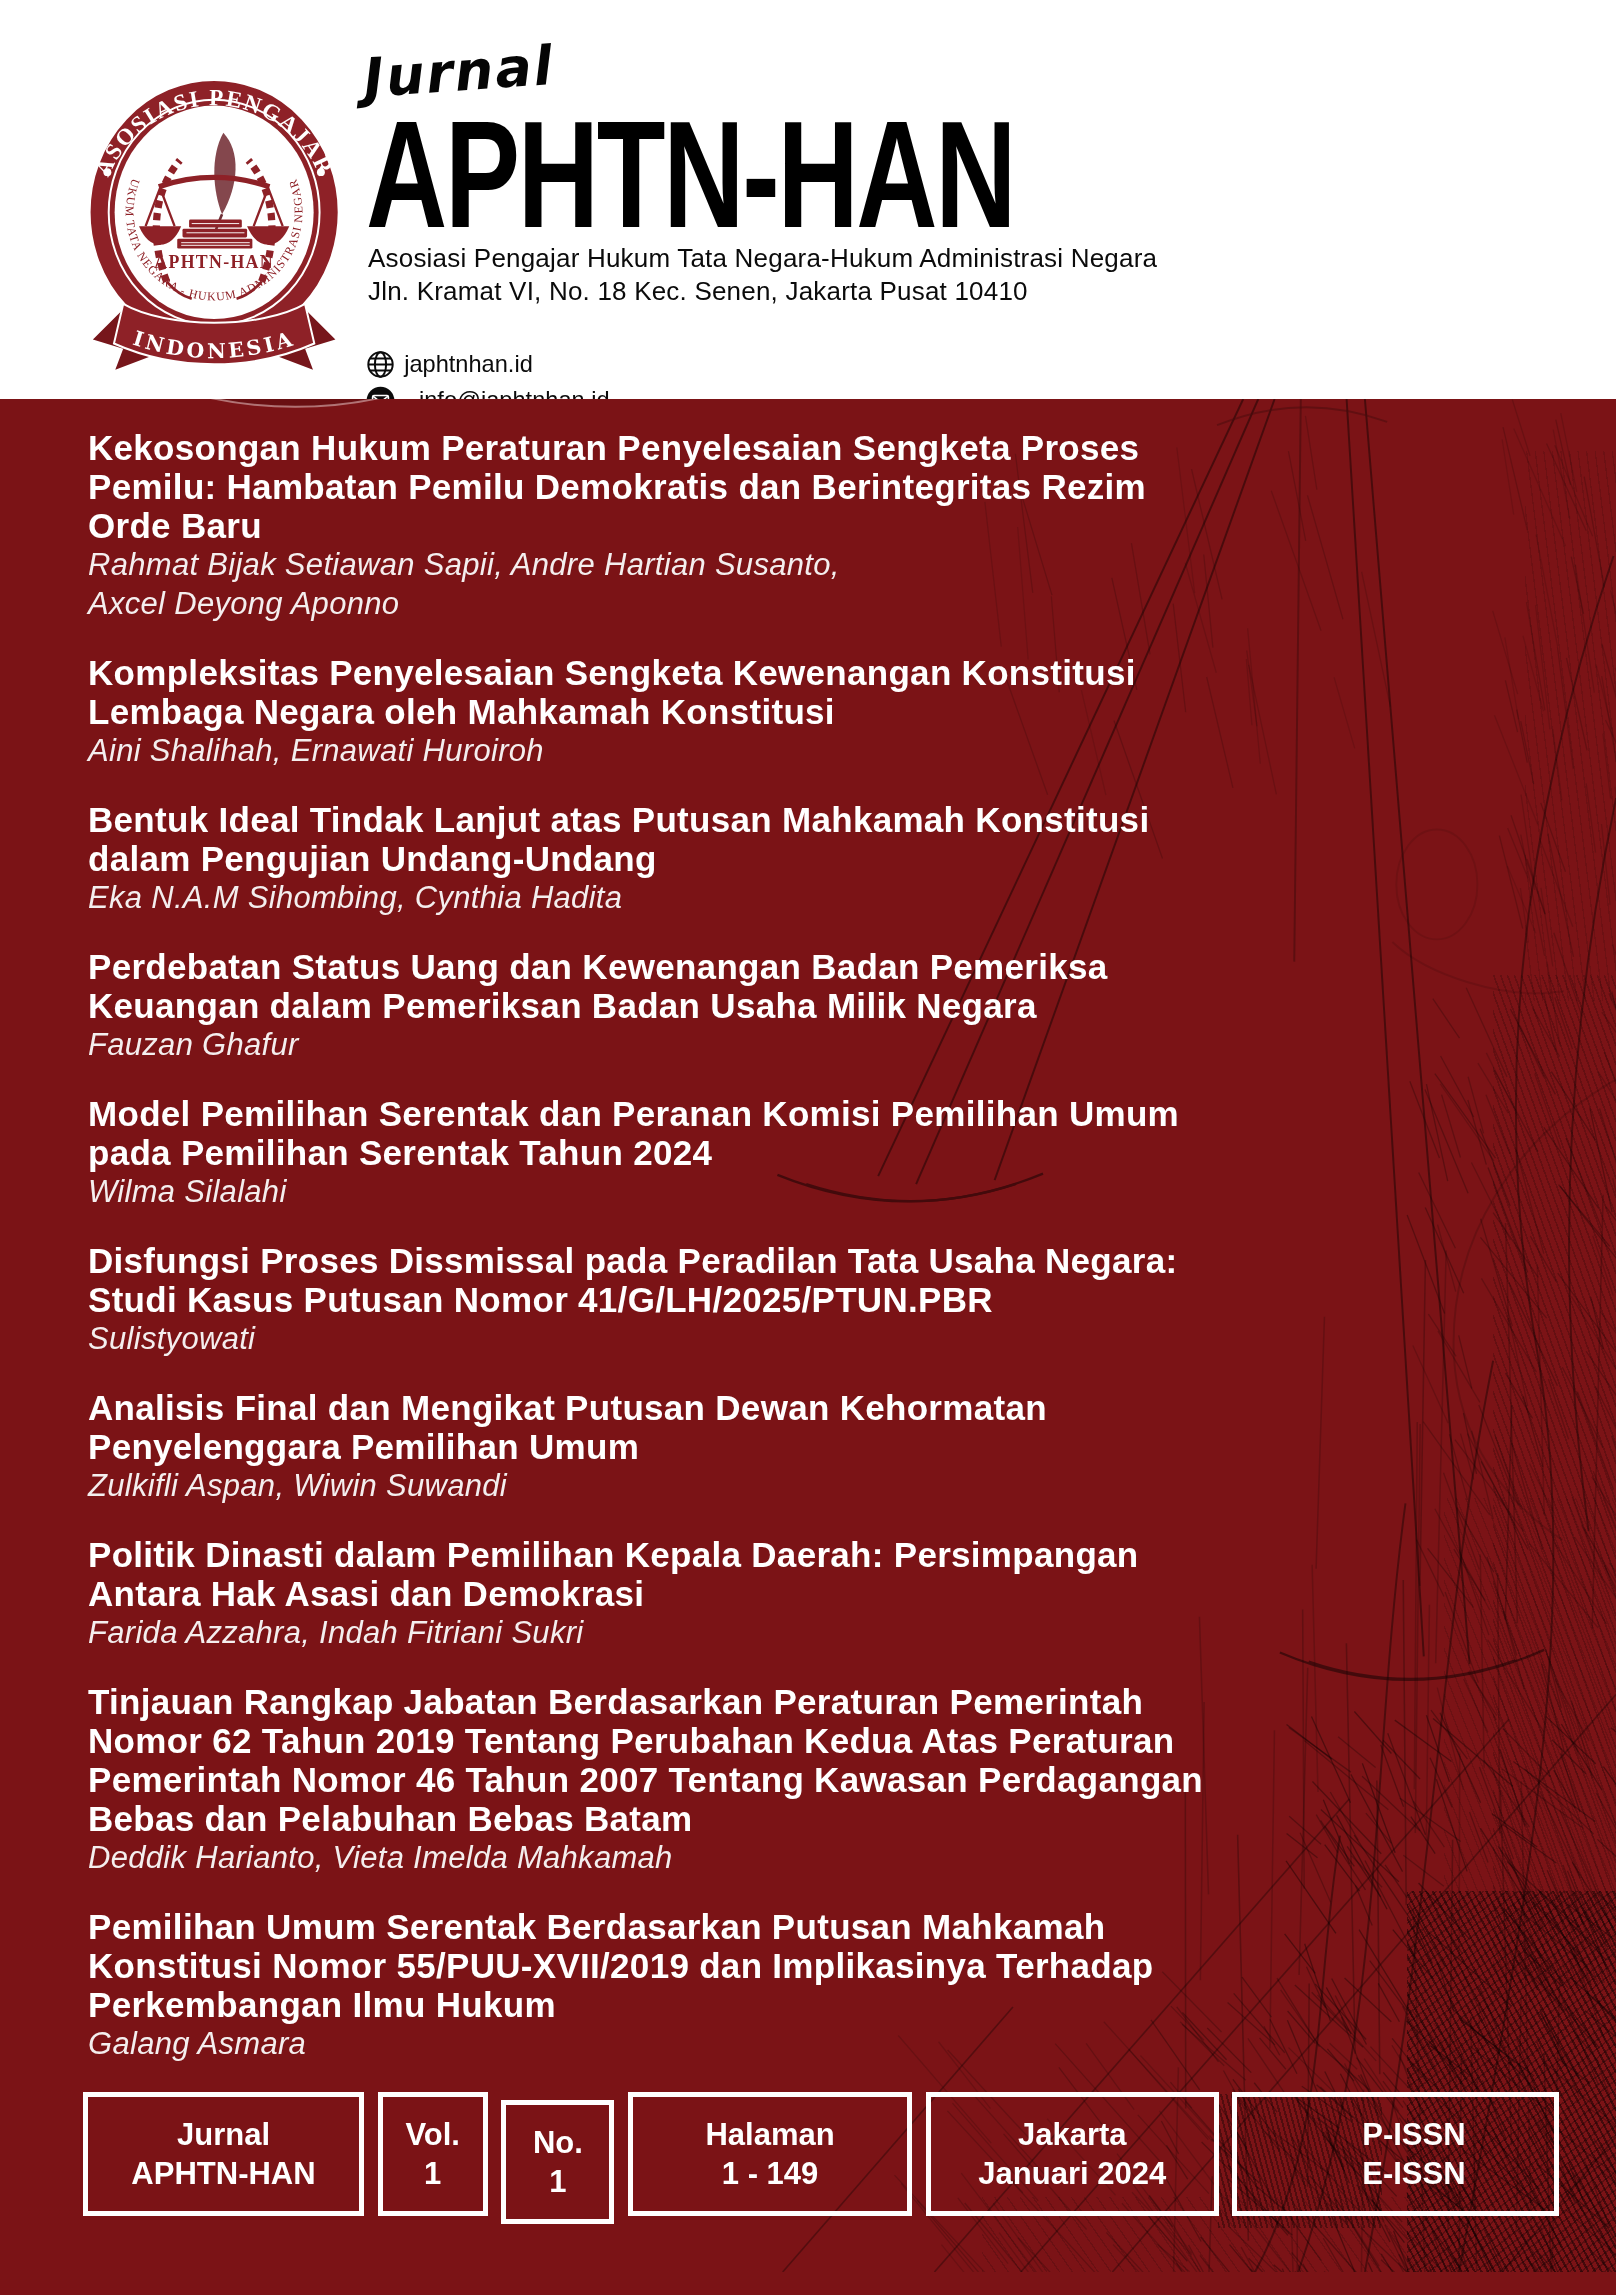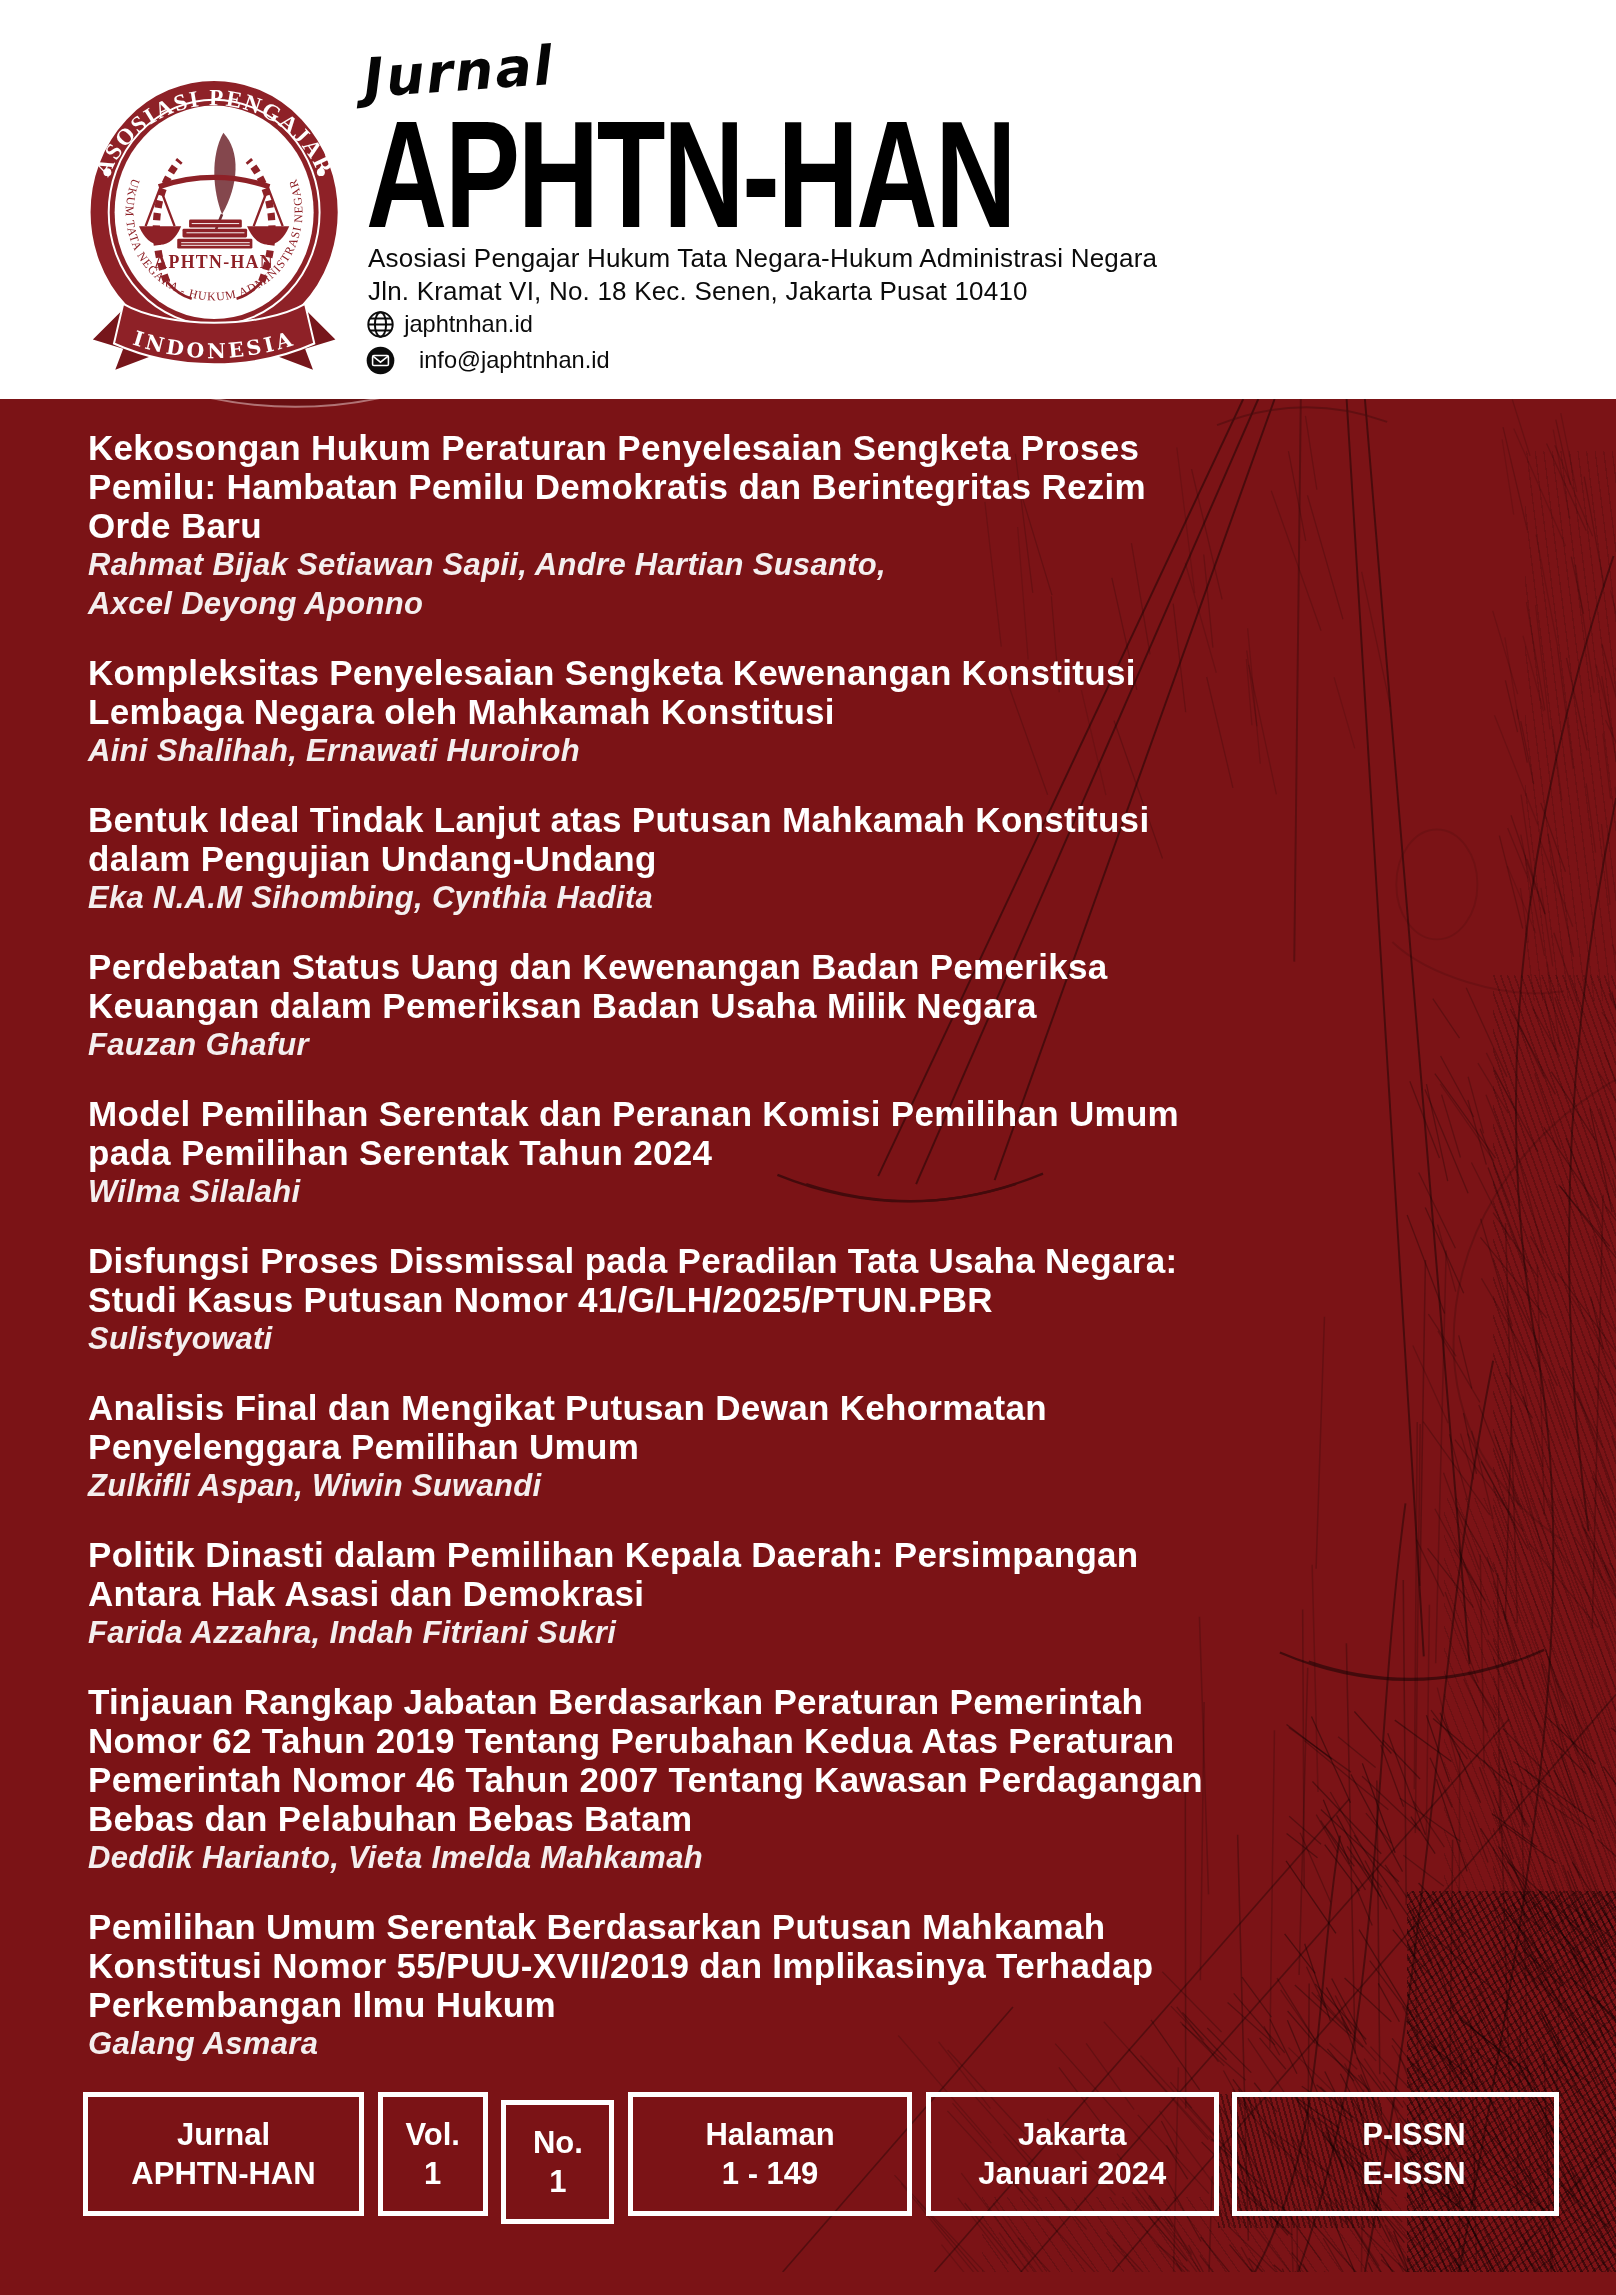--- a/index.html
+++ b/index.html
@@ -9,34 +9,34 @@
   
   .logo{position:absolute;left:82px;top:72px;width:288px;height:315px;}
   .script-title{position:absolute;left:366px;top:47px;font-family:"DejaVu Sans",sans-serif;
         font-style:italic;font-weight:bold;font-size:54px;color:#050505;letter-spacing:2px;
         transform:rotate(-4deg);transform-origin:left bottom;}
   .main-title{position:absolute;left:366px;top:98px;margin:0;font-weight:bold;font-size:152px;
         line-height:1;letter-spacing:-0.02em;color:#000;transform:scaleX(0.74);transform-origin:left top;
         white-space:nowrap;}
   .assoc{position:absolute;left:368px;top:242px;font-size:26px;line-height:33px;color:#0b0b0b;letter-spacing:0.2px;}
   .addr{position:absolute;left:368px;top:275px;font-size:26px;line-height:33px;color:#0b0b0b;letter-spacing:0.2px;}
-  .contact{position:absolute;left:366px;display:flex;align-items:center;gap:9.2px;font-size:23.6px;color:#0b0b0b;}
+  .contact{position:absolute;left:366px;display:flex;align-items:center;gap:9.2px;font-size:23.6px;color:#0b0b0b;margin-top:40px;}
   .contact.web{top:310px;}
   .contact.mail{top:346px;gap:24px;}
   .cicon{width:29px;height:29px;flex:0 0 auto;}
 
   
   .band{position:absolute;left:0;top:399px;width:1617px;height:2088px;background:#7b1316;overflow:hidden;}
   .sketch{position:absolute;left:0;top:0;width:1617px;height:1873px;pointer-events:none;}
 
   .articles{position:absolute;left:88px;top:29px;width:1243px;}
   .article{margin:0 0 30px 0;}
   .article-title{font-size:35px;font-weight:bold;color:#ffffff;line-height:39px;
         letter-spacing:0.3px;white-space:pre-line;}
-  .article-authors{font-size:31px;font-style:italic;font-weight:700;color:#f4eeee;
+  .article-authors{font-size:31px;font-style:italic;font-weight:400;color:#f4eeee;
         line-height:39px;letter-spacing:0.3px;white-space:pre-line;}
 
   .boxes{position:absolute;left:83px;top:1693px;display:flex;gap:13.7px;}
   .fbox{box-sizing:border-box;height:124px;border:5.2px solid #ffffff;display:flex;align-items:center;
         justify-content:center;text-align:center;color:#ffffff;font-weight:bold;font-size:31px;
         line-height:39px;white-space:pre-line;background:transparent;}
 
   
   .hatch{position:absolute;pointer-events:none;}
   .h-a{left:1525px;top:52px;width:92px;height:550px;opacity:.22;

